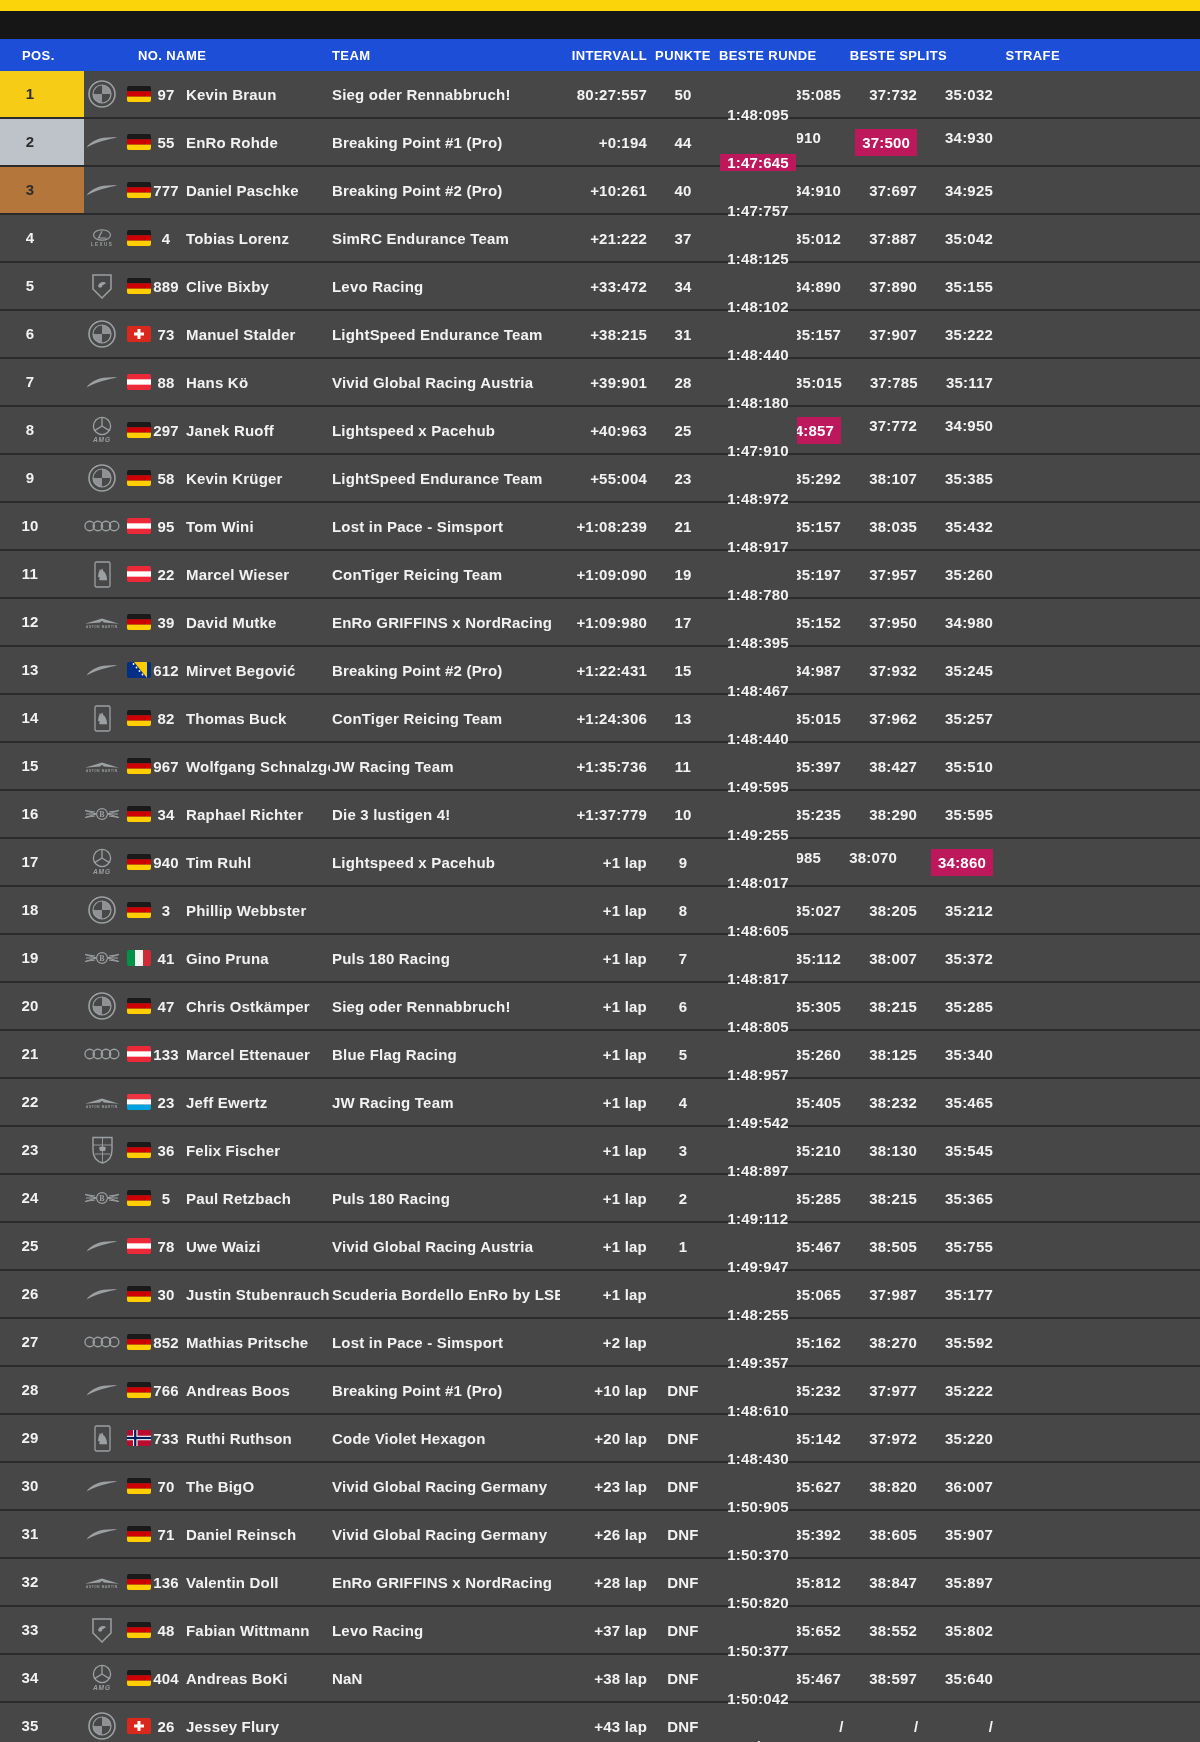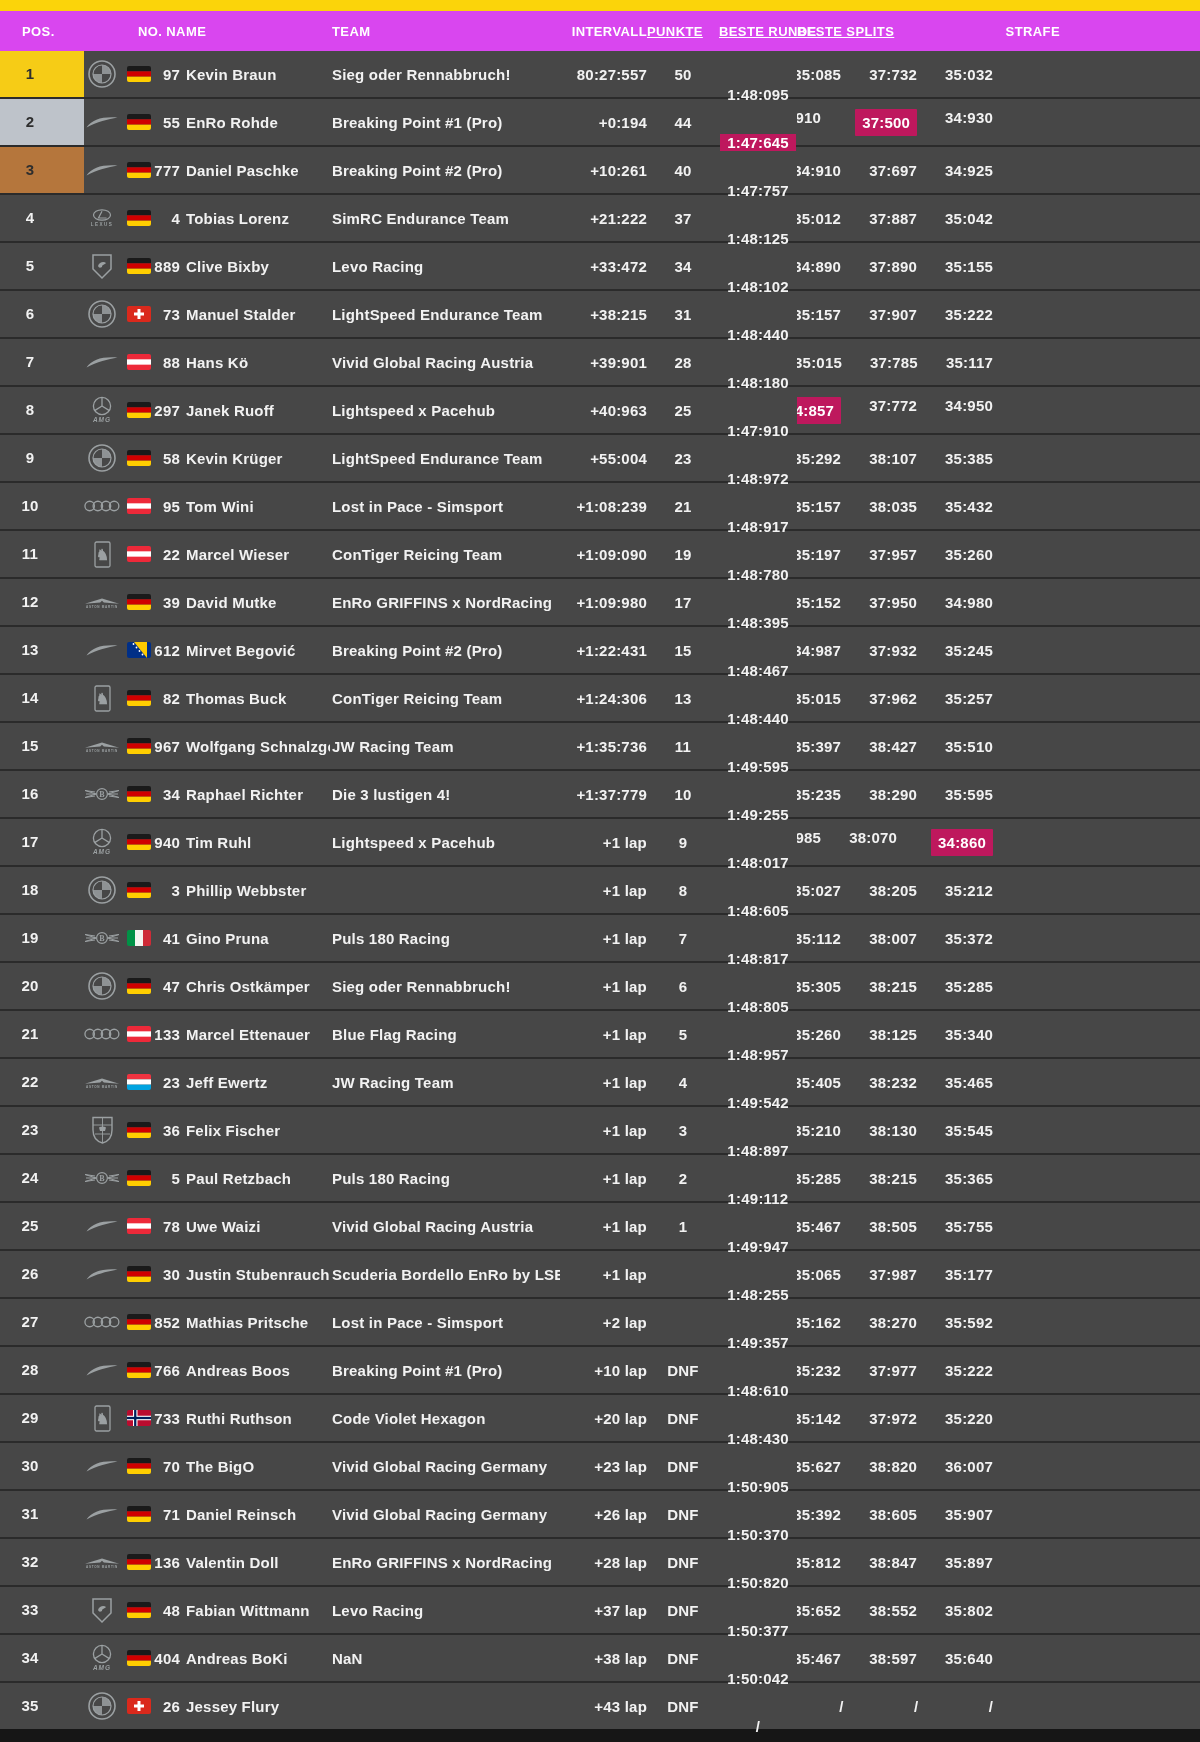--- a/index.html
+++ b/index.html
@@ -1,40 +1,40 @@
 <!DOCTYPE html>
 <html><head>
 <meta charset="utf-8">
 <style>
   html,body{margin:0;padding:0;background:#111;}
   .page{position:relative;width:1200px;height:1742px;background:#161616;overflow:hidden;
         font-family:"Liberation Sans", sans-serif;-webkit-font-smoothing:antialiased;}
   .topbar{height:11px;background:#FBD40A;}
   .grid{display:grid;grid-template-columns:84px 42px 26px 28px 150px 230px 87px 72px 78px 203px 60px 140px;
         align-items:center;}
-  .thead{height:40px;background:#d946ef;color:#ffffff;font-size:13px;font-weight:700;letter-spacing:.4px;}
+  .thead{height:32px;background:#1d4ed8;color:#ffffff;font-size:13px;font-weight:700;letter-spacing:.4px;margin-top:28px;}
   .thead .h{white-space:nowrap;}
   .h-pos{padding-left:22px;}
   .h-noname{grid-column:3 / span 3;padding-left:12px;}
   .h-team{padding-left:2px;}
   .h-right{text-align:right;}
-  .h-center{text-decoration:underline;}
+  .h-center{text-align:center;}
   .row{height:46px;background:#474747;border-top:2px solid #2b2b2b;color:#f2f2f2;
        font-size:15px;font-weight:700;letter-spacing:.2px;}
   .row:first-of-type{border-top:none;}
   .cell{white-space:nowrap;overflow:hidden;}
   .pos{height:46px;line-height:46px;text-align:center;padding-right:24px;box-sizing:border-box;}
   .pos.gold{background:#F6CC16;color:#2e2e2e;}
   .pos.silver{background:#BEC3CA;color:#2e2e2e;}
   .pos.bronze{background:#B5763C;color:#2e2e2e;}
   .brand{display:flex;justify-content:center;align-items:center;padding-right:6px;}
   .brand svg{display:block;}
   .flagc{display:flex;justify-content:center;align-items:center;}
   .flagc svg{display:block;border-radius:2px;}
-  .num{text-align:right;}
+  .num{text-align:center;}
   .name{padding-left:6px;}
   .team{padding-left:2px;}
   .intervall{text-align:right;}
   .punkte{text-align:center;}
   .runde{text-align:center;margin-top:41px;}
   .splits{display:flex;justify-content:flex-end;padding-right:7px;gap:28px;}
   .splits span{display:inline-block;width:55px;text-align:right;}
   .strafe{text-align:right;}
   .hl{background:#be185d;color:#fff;padding:5px 7px;border-radius:1px;}
   .splits span.hl{width:auto;margin-left:6px;}

